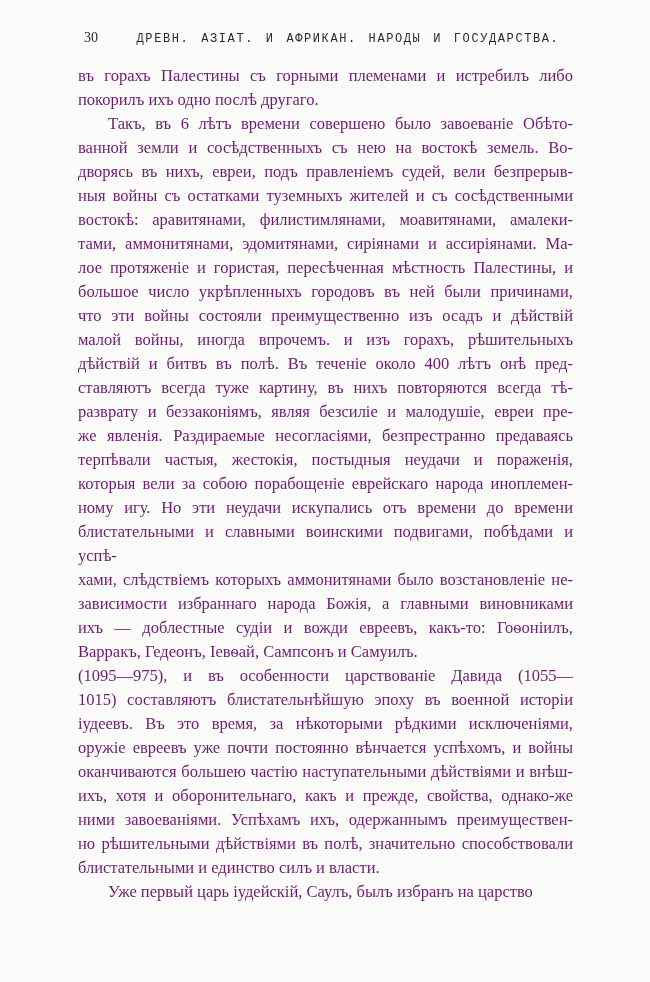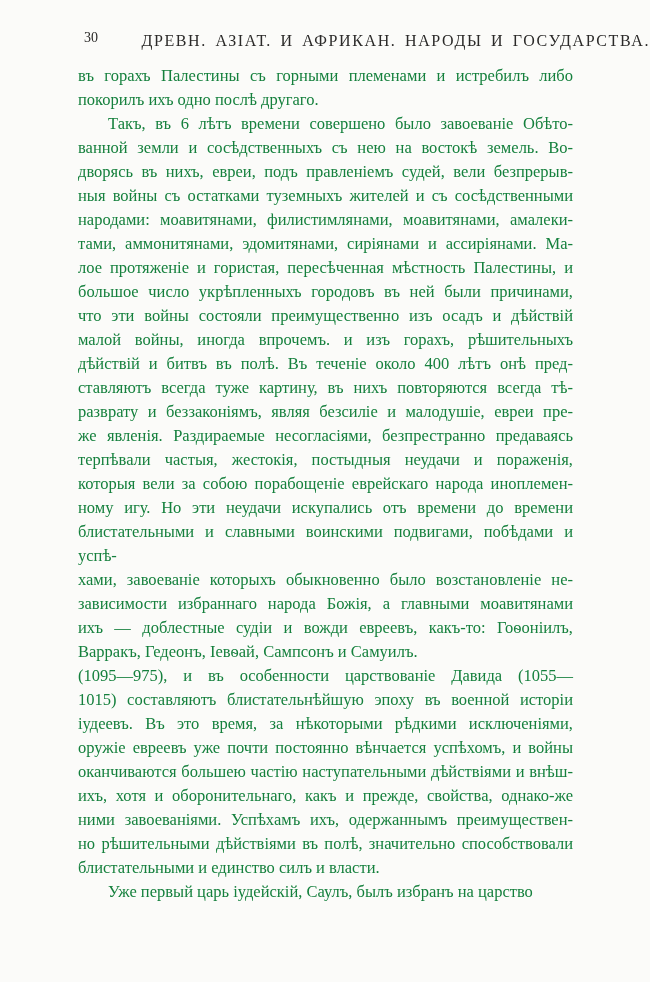--- a/index.html
+++ b/index.html
@@ -28,45 +28,46 @@
   }
   .page-num {
     position: absolute;
     left: 84px;
     top: 0;
     font-size: 14px;
     color: #2b2a29;
   }
   .running-title {
     display: block;
-    text-align: right;
-    font-size: 16px;
+    text-align: center;
+    font-size: 12px;
     letter-spacing: 1.6px;
     word-spacing: 3px;
     color: #2b2a29;
     padding-top: 2px;
+    font-family: Liberation Mono, monospace;
   }
   .text-block {
     position: absolute;
     top: 64px;
     left: 78px;
     width: 495px;
   }
   .para {
     margin: 0;
     padding: 0;
   }
   .line {
     display: block;
     font-size: 16.5px;
     line-height: 24px;
     text-align: justify;
     text-align-last: justify;
     white-space: normal;
-    color: #15803d;
+    color: #701a75;
   }
   .line.indent {
     text-indent: 30px;
   }
   .line.last {
     text-align-last: left;
     font-family: Liberation Serif, serif;
   }
 </style>
 </head>
@@ -84,36 +85,36 @@
     <div class="para">
       <span class="line">въ горахъ Палестины съ горными племенами и истребилъ либо</span>
       <span class="line last">покорилъ ихъ одно послѣ другаго.</span>
     </div>
 
     <div class="para">
       <span class="line indent">Такъ, въ 6 лѣтъ времени совершено было завоеваніе Обѣто-</span>
       <span class="line">ванной земли и сосѣдственныхъ съ нею на востокѣ земель. Во-</span>
       <span class="line">дворясь въ нихъ, евреи, подъ правленіемъ судей, вели безпрерыв-</span>
       <span class="line">ныя войны съ остатками туземныхъ жителей и съ сосѣдственными</span>
-      <span class="line">народами: моавитянами, филистимлянами, моавитянами, амалеки-</span>
+      <span class="line">востокѣ: аравитянами, филистимлянами, моавитянами, амалеки-</span>
       <span class="line">тами, аммонитянами, эдомитянами, сиріянами и ассиріянами. Ма-</span>
       <span class="line">лое протяженіе и гористая, пересѣченная мѣстность Палестины, и</span>
       <span class="line">большое число укрѣпленныхъ городовъ въ ней были причинами,</span>
       <span class="line">что эти войны состояли преимущественно изъ осадъ и дѣйствій</span>
       <span class="line">малой войны, иногда впрочемъ. и изъ горахъ, рѣшительныхъ</span>
       <span class="line">дѣйствій и битвъ въ полѣ. Въ теченіе около 400 лѣтъ онѣ пред-</span>
       <span class="line">ставляютъ всегда туже картину, въ нихъ повторяются всегда тѣ-</span>
       <span class="line">разврату и беззаконіямъ, являя безсиліе и малодушіе, евреи пре-</span>
       <span class="line">же явленія. Раздираемые несогласіями, безпрестранно предаваясь</span>
       <span class="line">терпѣвали частыя, жестокія, постыдныя неудачи и пораженія,</span>
       <span class="line">которыя вели за собою порабощеніе еврейскаго народа иноплемен-</span>
       <span class="line">ному игу. Но эти неудачи искупались отъ времени до времени</span>
       <span class="line">блистательными и славными воинскими подвигами, побѣдами и успѣ-</span>
-      <span class="line">хами, завоеваніе которыхъ обыкновенно было возстановленіе не-</span>
-      <span class="line">зависимости избраннаго народа Божія, а главными моавитянами</span>
+      <span class="line">хами, слѣдствіемъ которыхъ аммонитянами было возстановленіе не-</span>
+      <span class="line">зависимости избраннаго народа Божія, а главными виновниками</span>
       <span class="line">ихъ — доблестные судіи и вожди евреевъ, какъ-то: Гоѳоніилъ,</span>
       <span class="line last">Варракъ, Гедеонъ, Іевѳай, Сампсонъ и Самуилъ.</span>
     </div>
 
     <div class="para">
       <span class="line">(1095—975), и въ особенности царствованіе Давида (1055—</span>
       <span class="line">1015) составляютъ блистательнѣйшую эпоху въ военной исторіи</span>
       <span class="line">іудеевъ. Въ это время, за нѣкоторыми рѣдкими исключеніями,</span>
       <span class="line">оружіе евреевъ уже почти постоянно вѣнчается успѣхомъ, и войны</span>
       <span class="line">оканчиваются большею частію наступательными дѣйствіями и внѣш-</span>

